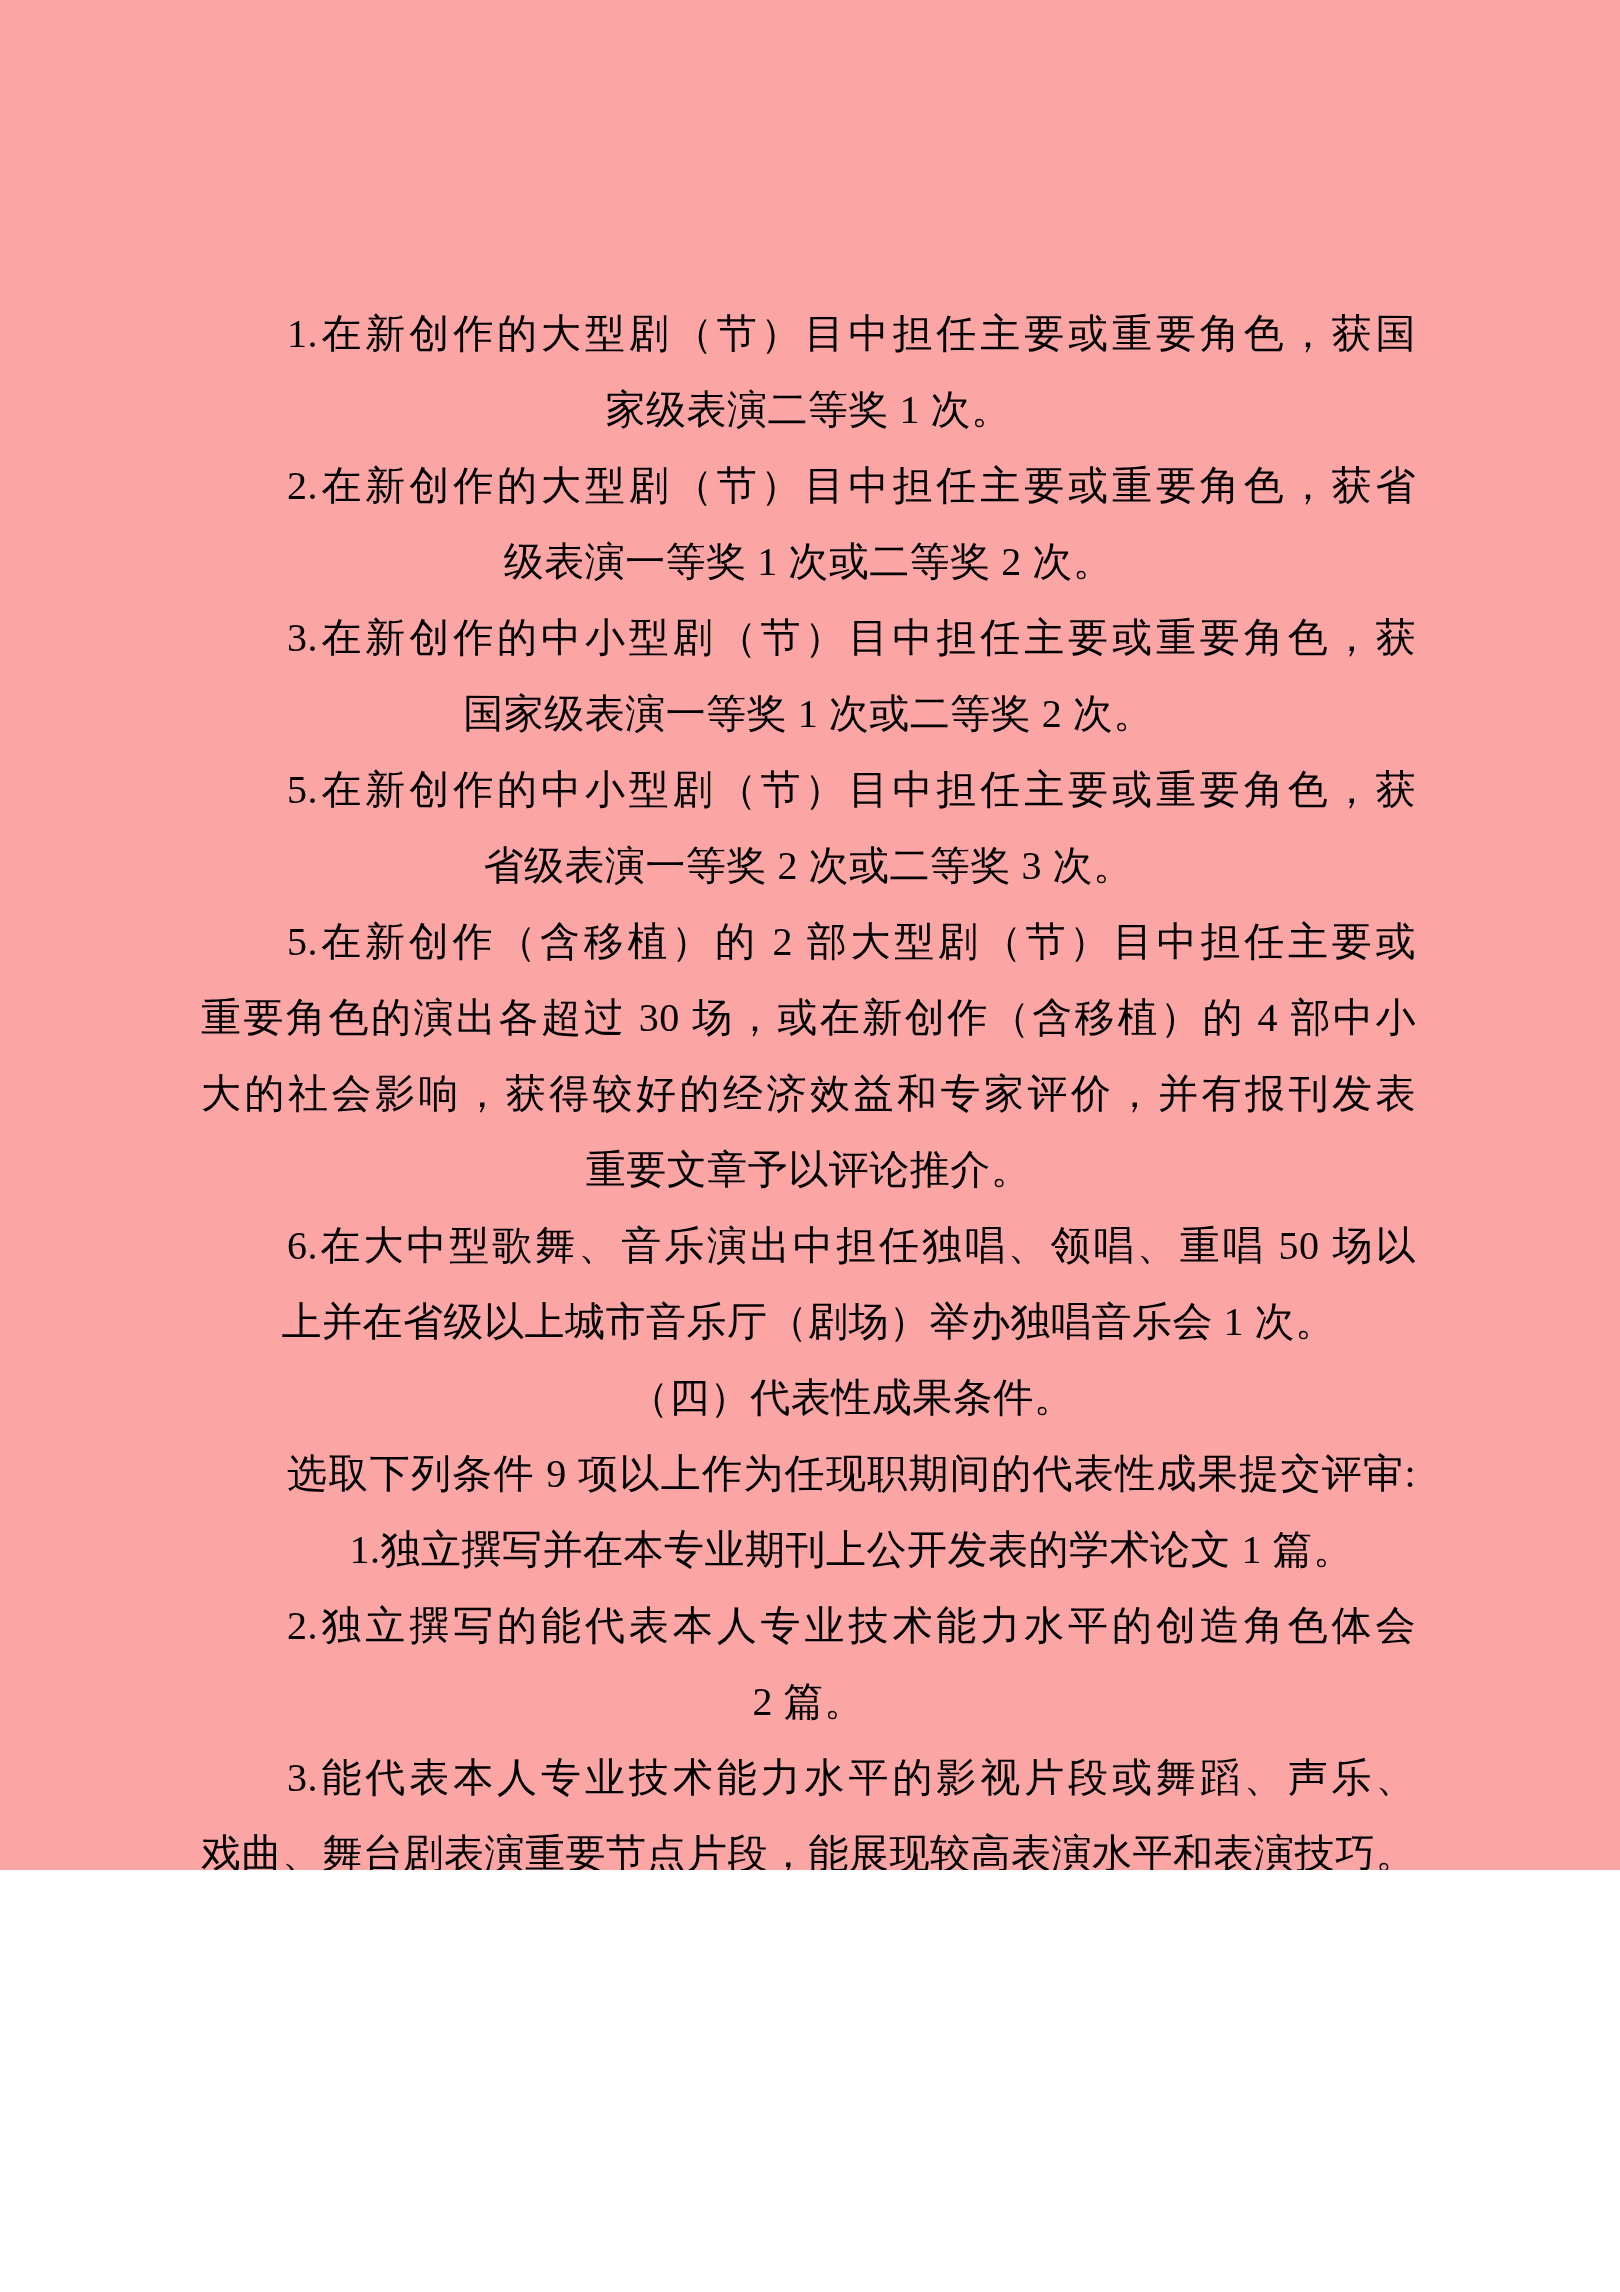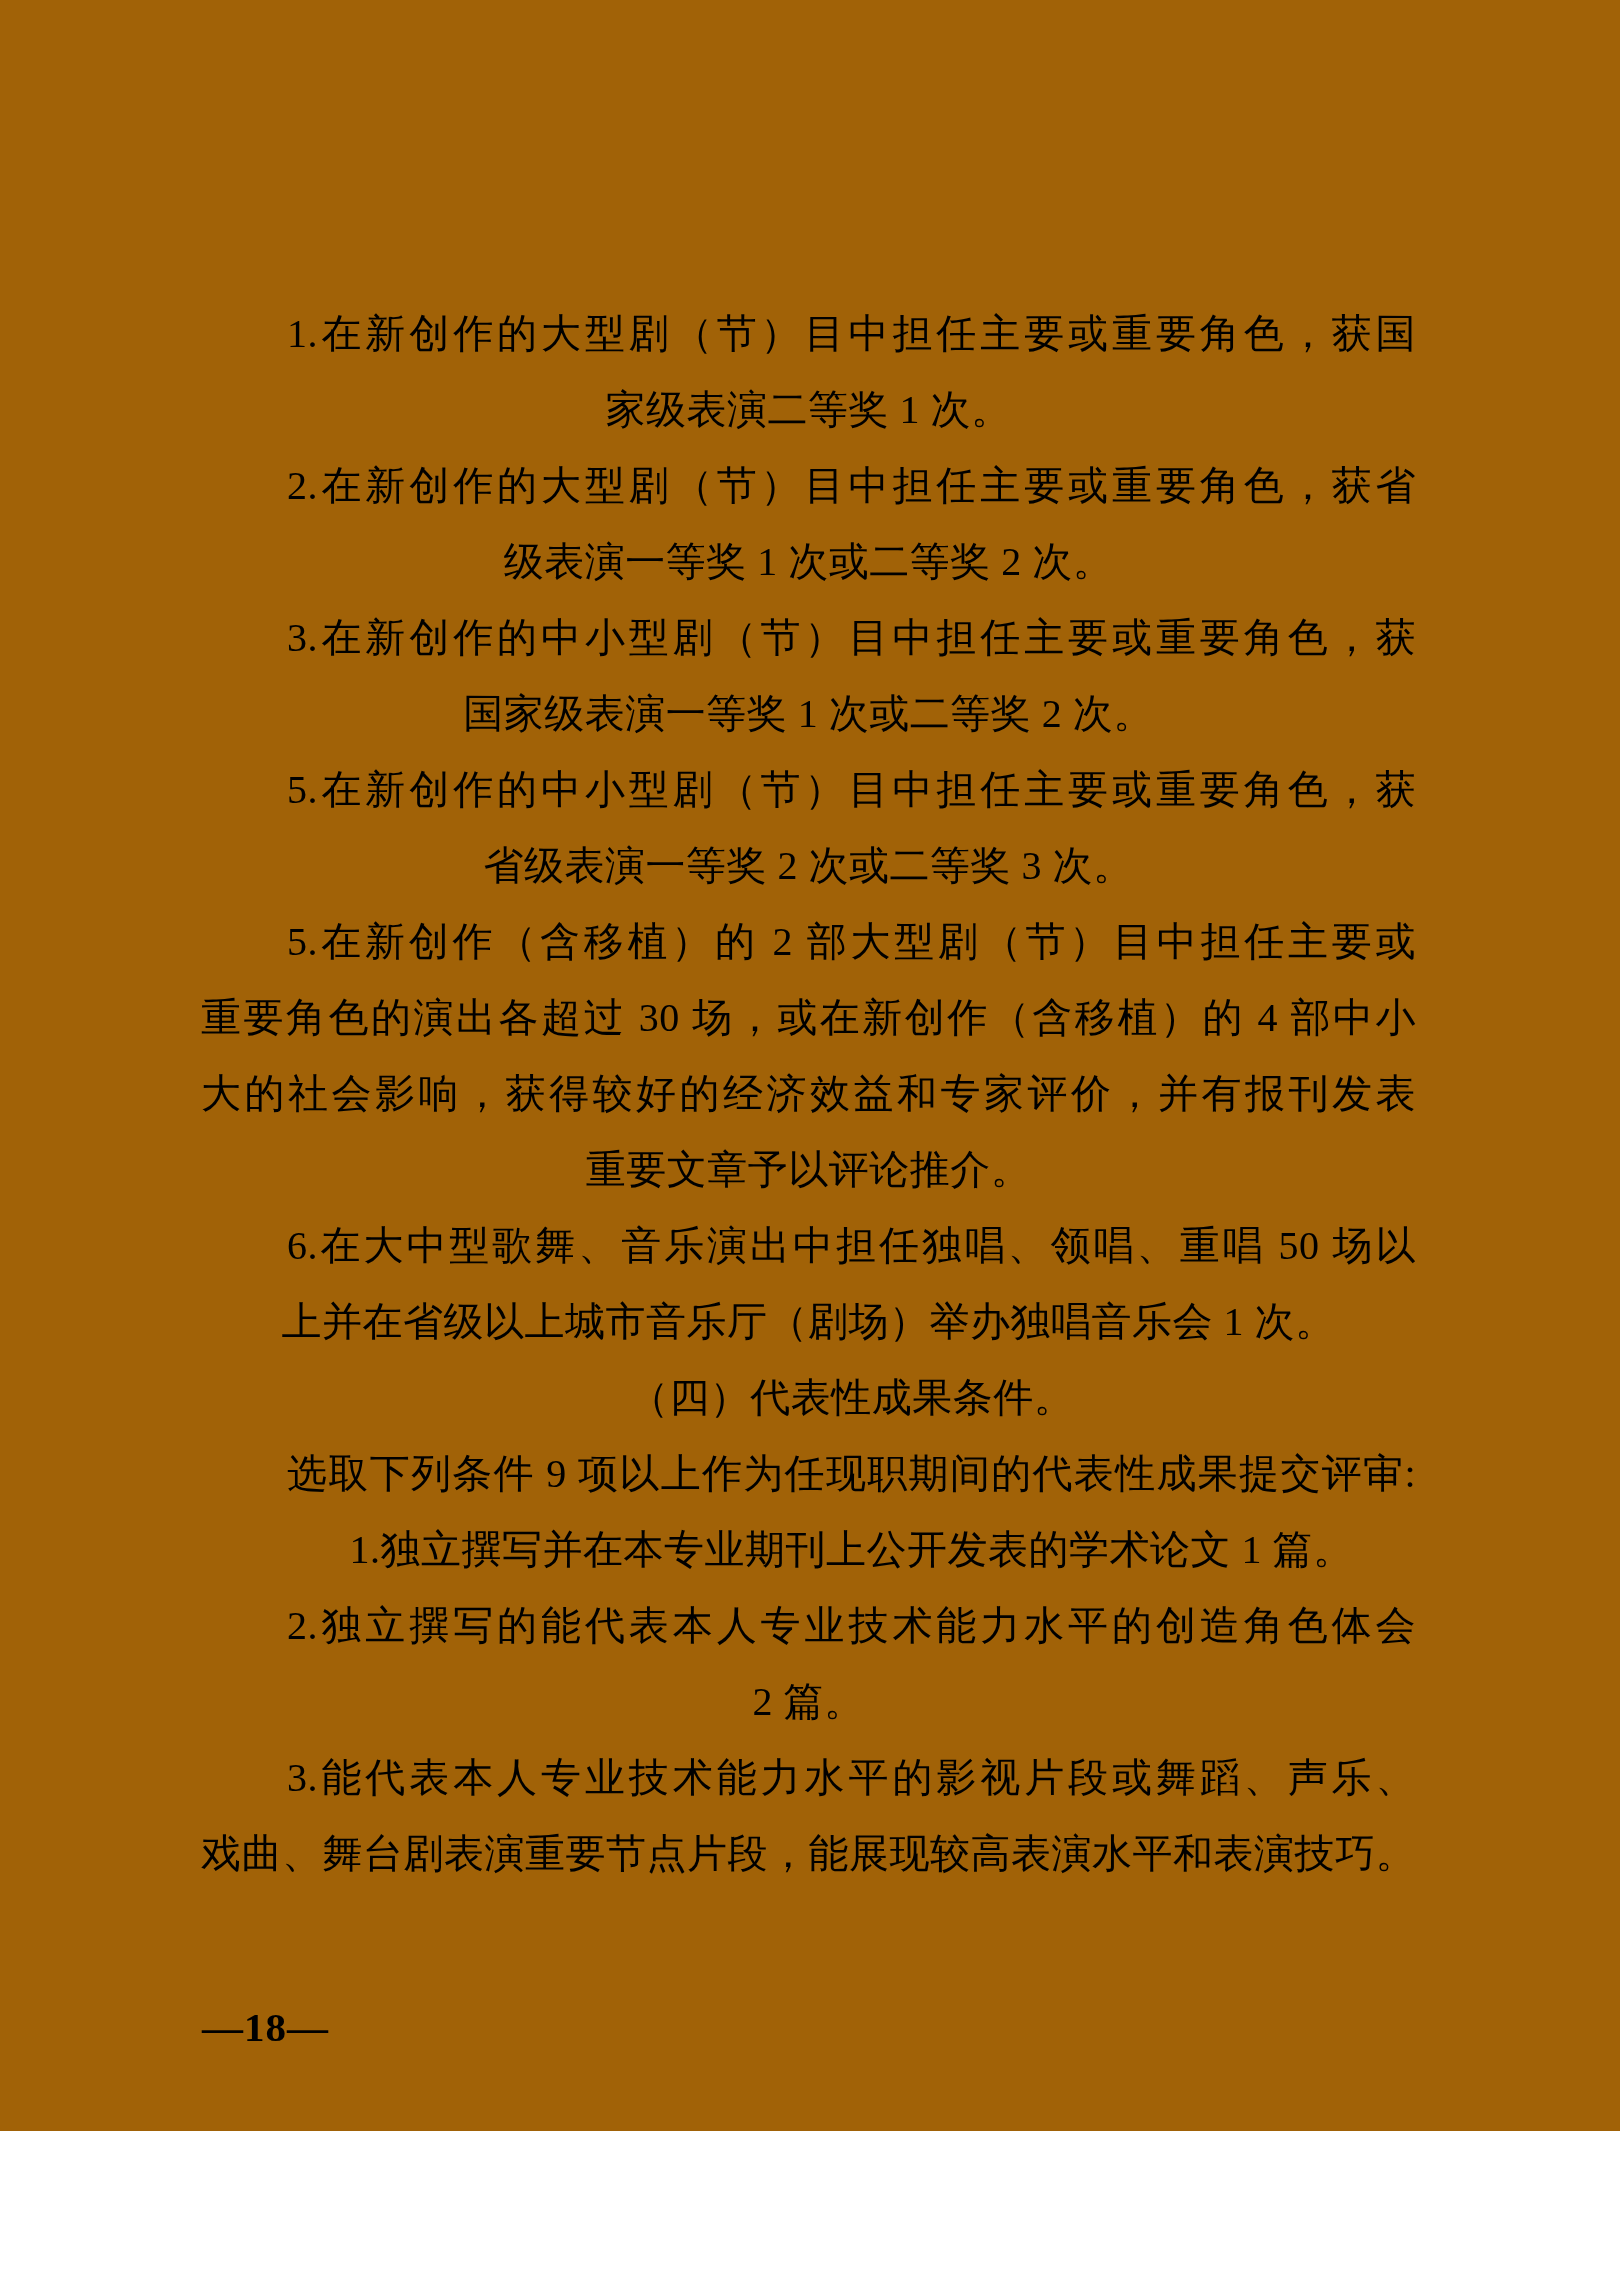--- a/index.html
+++ b/index.html
@@ -3,22 +3,22 @@
 <meta charset="utf-8">
 <style>
   html, body {
     margin: 0;
     padding: 0;
     background: #ffffff;
   }
   .page {
     position: relative;
     width: 1620px;
-    height: 2131px;
-    background: #a16207;
+    height: 1870px;
+    background: #fca5a5;
     overflow: hidden;
     font-family: "Liberation Serif", "DejaVu Serif", serif;
     color: #000000;
   }
   .text-block {
     position: absolute;
     left: 201px;
     top: 296px;
     width: 1215px;
     font-size: 40px;

